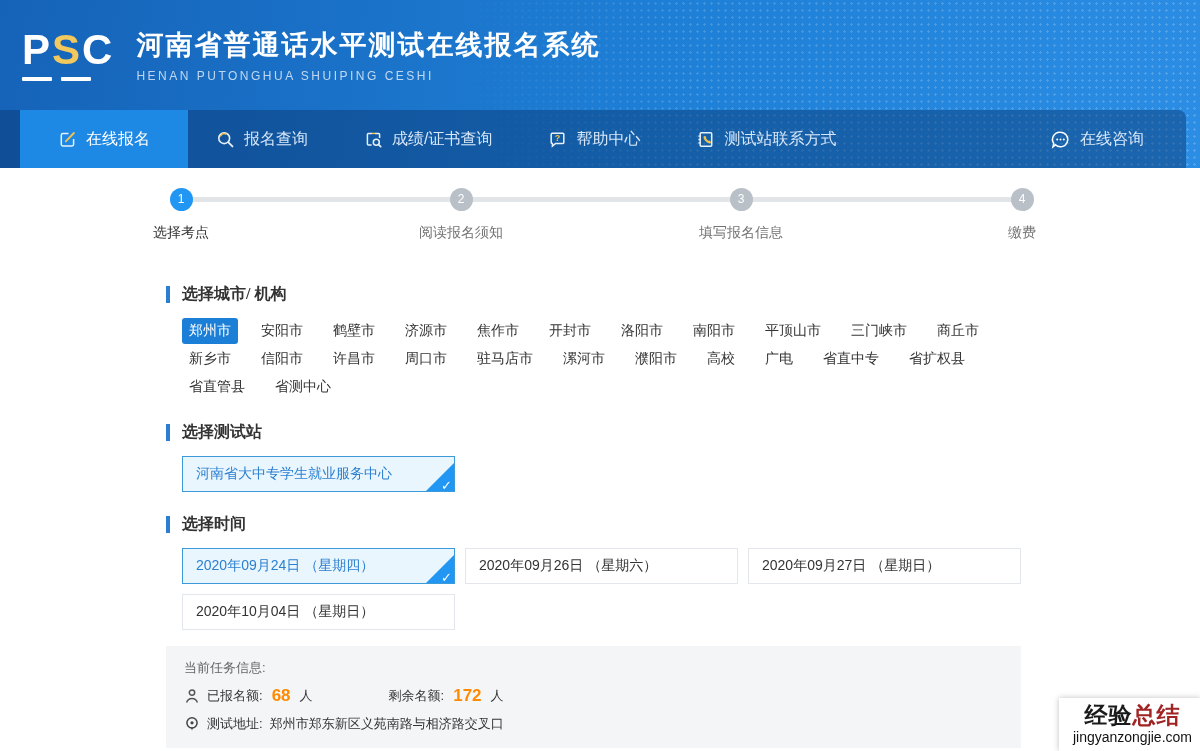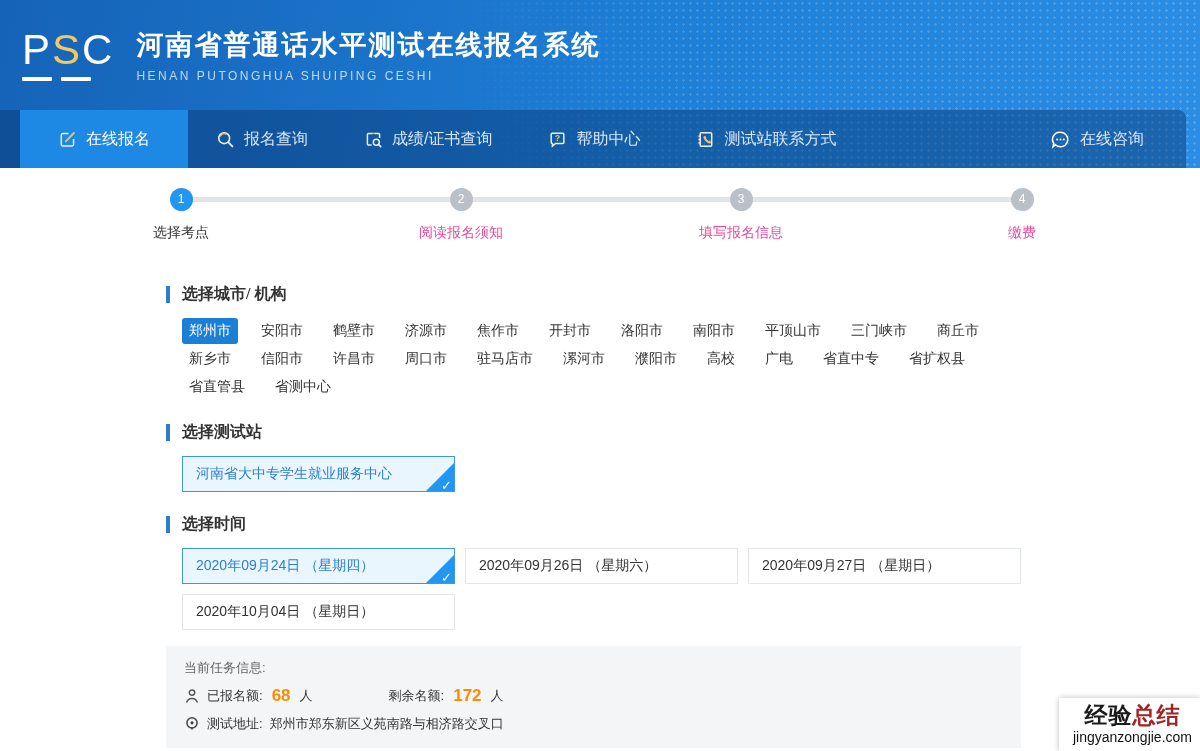--- a/index.html
+++ b/index.html
@@ -12,21 +12,21 @@
     background:linear-gradient(100deg,#1563b8 0%,#1e7fd6 55%,#2b8de4 100%); }
   .map-dots { position:absolute; top:0; right:0; width:62%; height:100%;
     background-image:radial-gradient(rgba(255,255,255,0.22) 1.1px, transparent 1.4px);
     background-size:7px 7px;
     -webkit-mask-image:linear-gradient(90deg,transparent,rgba(0,0,0,.7) 30%,rgba(0,0,0,.9));
     mask-image:linear-gradient(90deg,transparent,rgba(0,0,0,.7) 30%,rgba(0,0,0,.9));
     pointer-events:none; }
 
   .header-row { position:relative; height:110px; display:flex; align-items:center; padding-left:22px; }
   .logo { display:flex; flex-direction:column; margin-right:22px; }
-  .logo-text { font-size:42px; font-weight:normal; color:#fff; letter-spacing:2px; line-height:1; }
+  .logo-text { font-size:42px; font-weight:bold; color:#fff; letter-spacing:2px; line-height:1; }
   .logo-text .s { color:#f3c85c; }
   .logo-bars { display:flex; gap:9px; margin-top:6px; }
   .logo-bars i { display:block; width:30px; height:4px; background:#fff; border-radius:1px; }
   .title-wrap { display:flex; flex-direction:column; }
   .site-title { color:#fff; font-size:27px; font-weight:bold; letter-spacing:2px; }
   .site-subtitle { color:rgba(255,255,255,.72); font-size:12px; letter-spacing:2.5px; margin-top:6px; }
 
   
   .navbar { position:relative; height:58px; }
   .nav-band { position:absolute; left:0; top:0; height:58px; width:1186px;
@@ -39,21 +39,21 @@
   .nav-right { margin-left:auto; margin-right:28px; }
 
   
   .steps { position:relative; height:74px; margin-top:20px; }
   .step-line { position:absolute; left:181px; right:178px; top:9px; height:5px;
     background:#e2e5e8; border-radius:3px; }
   .step { position:absolute; top:0; transform:translateX(-50%); text-align:center; }
   .step-circle { width:23px; height:23px; border-radius:50%; background:#b9c0c7; color:#fff;
     font-size:12px; line-height:23px; margin:0 auto; position:relative; z-index:1; }
   .step.active .step-circle { background:#2196f3; }
-  .step-label { margin-top:13px; font-size:14px; color:#ec4899; white-space:nowrap; }
+  .step-label { margin-top:13px; font-size:14px; color:#737373; white-space:nowrap; }
   .step.active .step-label { color:#333; }
 
   
   .section { margin-left:166px; width:855px; }
   .section-title { display:flex; align-items:center; gap:12px; margin:22px 0 13px;font-family:Liberation Serif, serif; }
   .section-title .bar { width:4px; height:17px; background:#2a7fd0; }
   .section-title .txt { font-size:16px; font-weight:bold; color:#333; }
 
   .city-list { display:flex; flex-wrap:wrap; column-gap:16px; row-gap:2px; margin-left:16px; }
   .city { font-size:14px; color:#333; padding:4px 7px; border-radius:3px; cursor:pointer; white-space:nowrap; }

